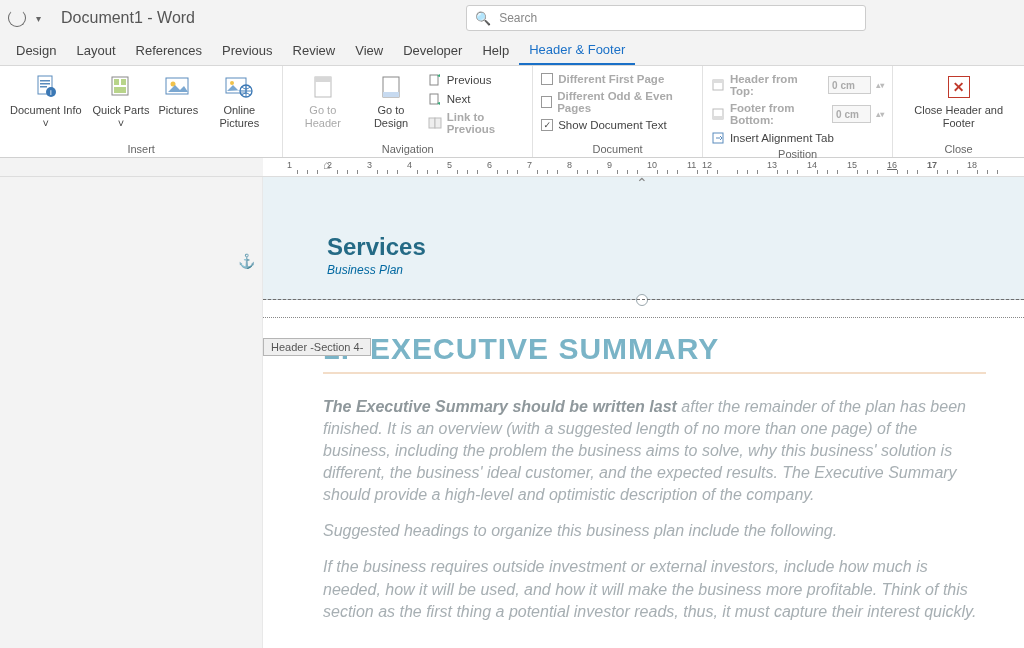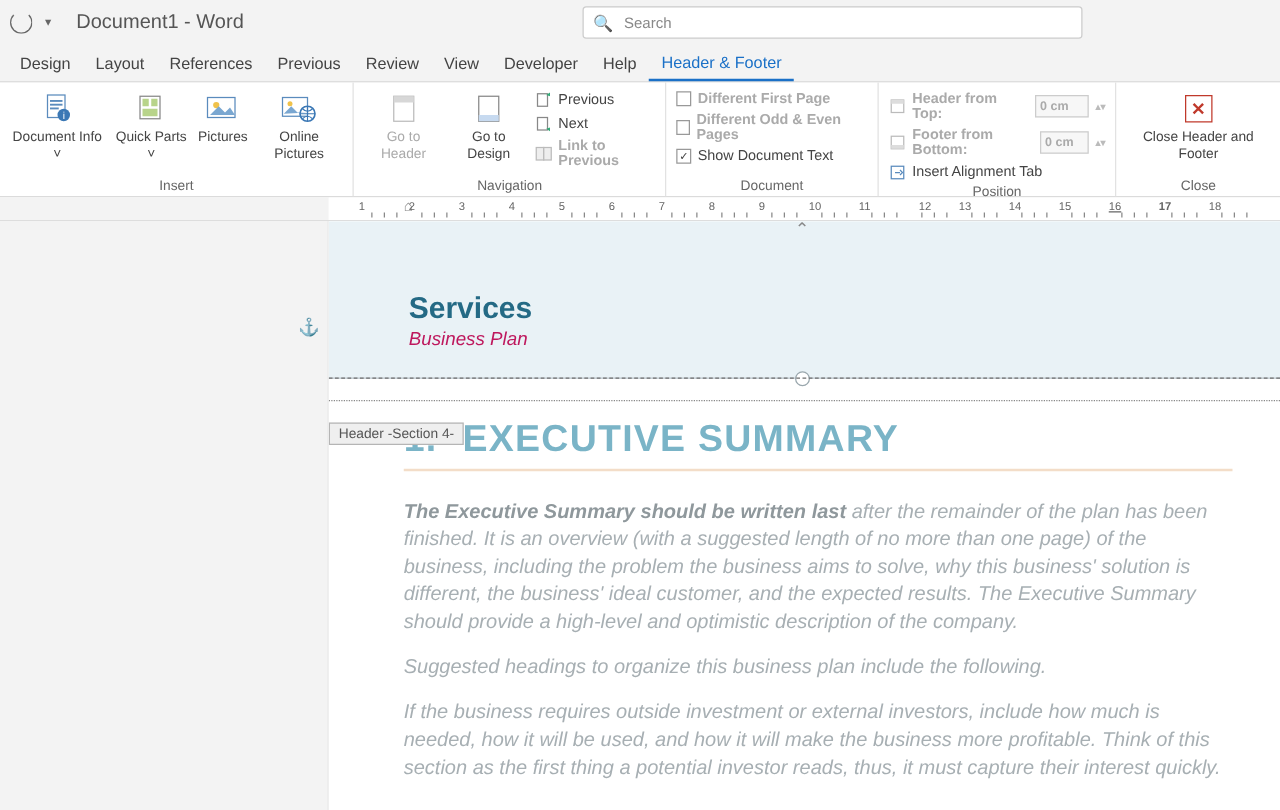--- a/index.html
+++ b/index.html
@@ -45,21 +45,21 @@
   .ruler .indent { position:absolute; top:0; left:60px; font-size:12px; color:#888; }
 
   
   .workspace { display:flex; height: calc(648px - 36px - 30px - 92px - 18px); }
   .gutter { width:263px; background:#f3f3f3; border-right:1px solid #e8e8e8; position:relative; }
   .gutter .anchor { position:absolute; top:76px; right:6px; color:#6aa0bf; font-size:14px; }
   .page { flex:1; background:#fff; position:relative; overflow:hidden; }
   .header-zone { background:#e9f2f6; padding: 56px 60px 22px 64px; border-bottom:1px solid #bfc8cd; position:relative; }
   .header-zone::after { content:""; position:absolute; left:0; right:0; bottom:-1px; border-bottom:1px dashed #6d6d6d; }
   .hdr-title { color:#246a85; font-size:24px; font-weight:700; margin-bottom:2px; }
-  .hdr-sub { font-style:italic; font-size:15px; color:#be185d; }
+  .hdr-sub { font-style:italic; font-size:12px; color:#0369a1; }
   .topmark { position:absolute; top:-2px; left:49%; font-size:14px; color:#888; }
   .circ { position:absolute; left:49%; bottom:-7px; width:12px; height:12px; border:1px solid #9aa7ad; border-radius:50%; background:#fff; }
   .section-tab { position:absolute; left:0; top:170px; transform:translateY(-50%); background:#efefef; border:1px solid #b5b5b5; font-size:11px; color:#555; padding:2px 7px; }
   .dots { height:18px; border-bottom:1px dotted #888; margin: 0 0 0 0; }
   .body-area { padding: 14px 38px 10px 60px; color:#9aa5ab; }
   .h1 { color:#7ab4c7; font-size:30px; font-weight:800; letter-spacing:1px; margin-bottom:6px; }
   .h1 .num { margin-right:20px; }
   .rule { height:2px; background:#f3ddc8; margin-bottom:22px; }
   .para { font-size:16px; line-height:1.38; color:#a7afb3; margin-bottom:14px;font-style:italic; }
   .para b { color:#8f989c; font-weight:700; }
@@ -312,21 +312,21 @@
       <div class="tick" style="left: 364px;"></div>
       <div class="tick" style="left: 374px;"></div>
       <span class="num" style="left: 384px;">10</span>
       <div class="tick" style="left: 394px;"></div>
       <div class="tick" style="left: 404px;"></div>
       <div class="tick" style="left: 414px;"></div>
       <span class="num" style="left: 424px;">11</span>
       <div class="tick" style="left: 434px;"></div>
       <div class="tick" style="left: 444px;"></div>
       <div class="tick" style="left: 454px;"></div>
-      <span class="num" style="left: 472px;">12</span>
+      <span class="num" style="left: 439px;">12</span>
       <div class="tick" style="left: 474px;"></div>
       <div class="tick" style="left: 484px;"></div>
       <div class="tick" style="left: 494px;"></div>
       <span class="num" style="left: 504px;">13</span>
       <div class="tick" style="left: 514px;"></div>
       <div class="tick" style="left: 524px;"></div>
       <div class="tick" style="left: 534px;"></div>
       <span class="num" style="left: 544px;">14</span>
       <div class="tick" style="left: 554px;"></div>
       <div class="tick" style="left: 564px;"></div>

